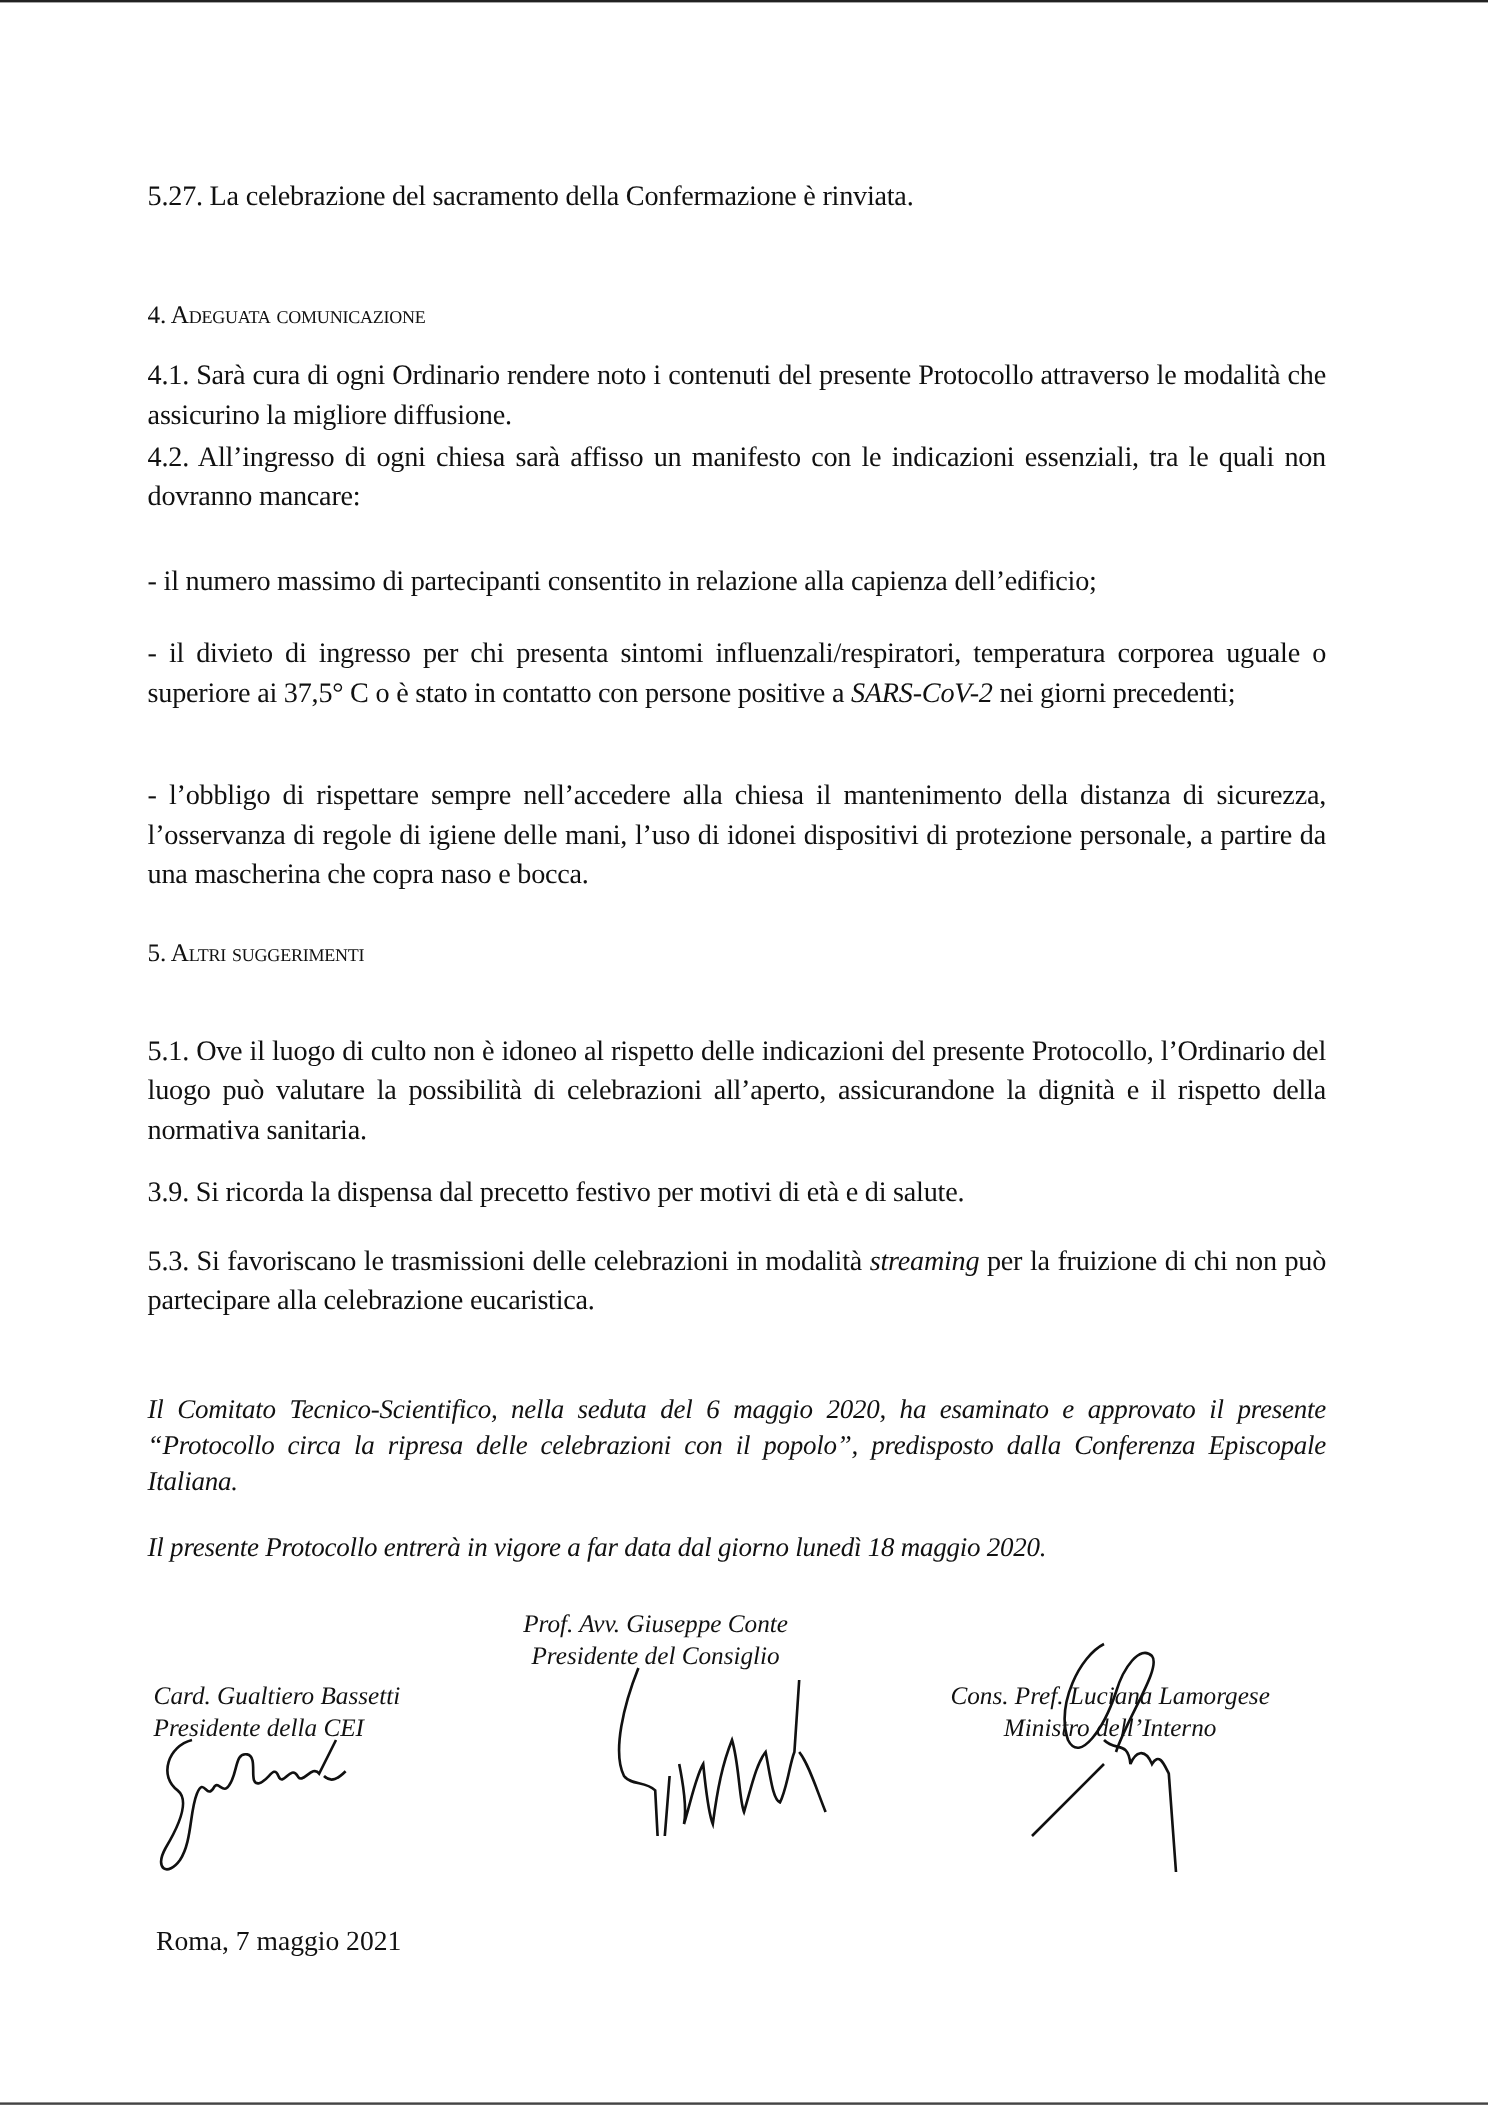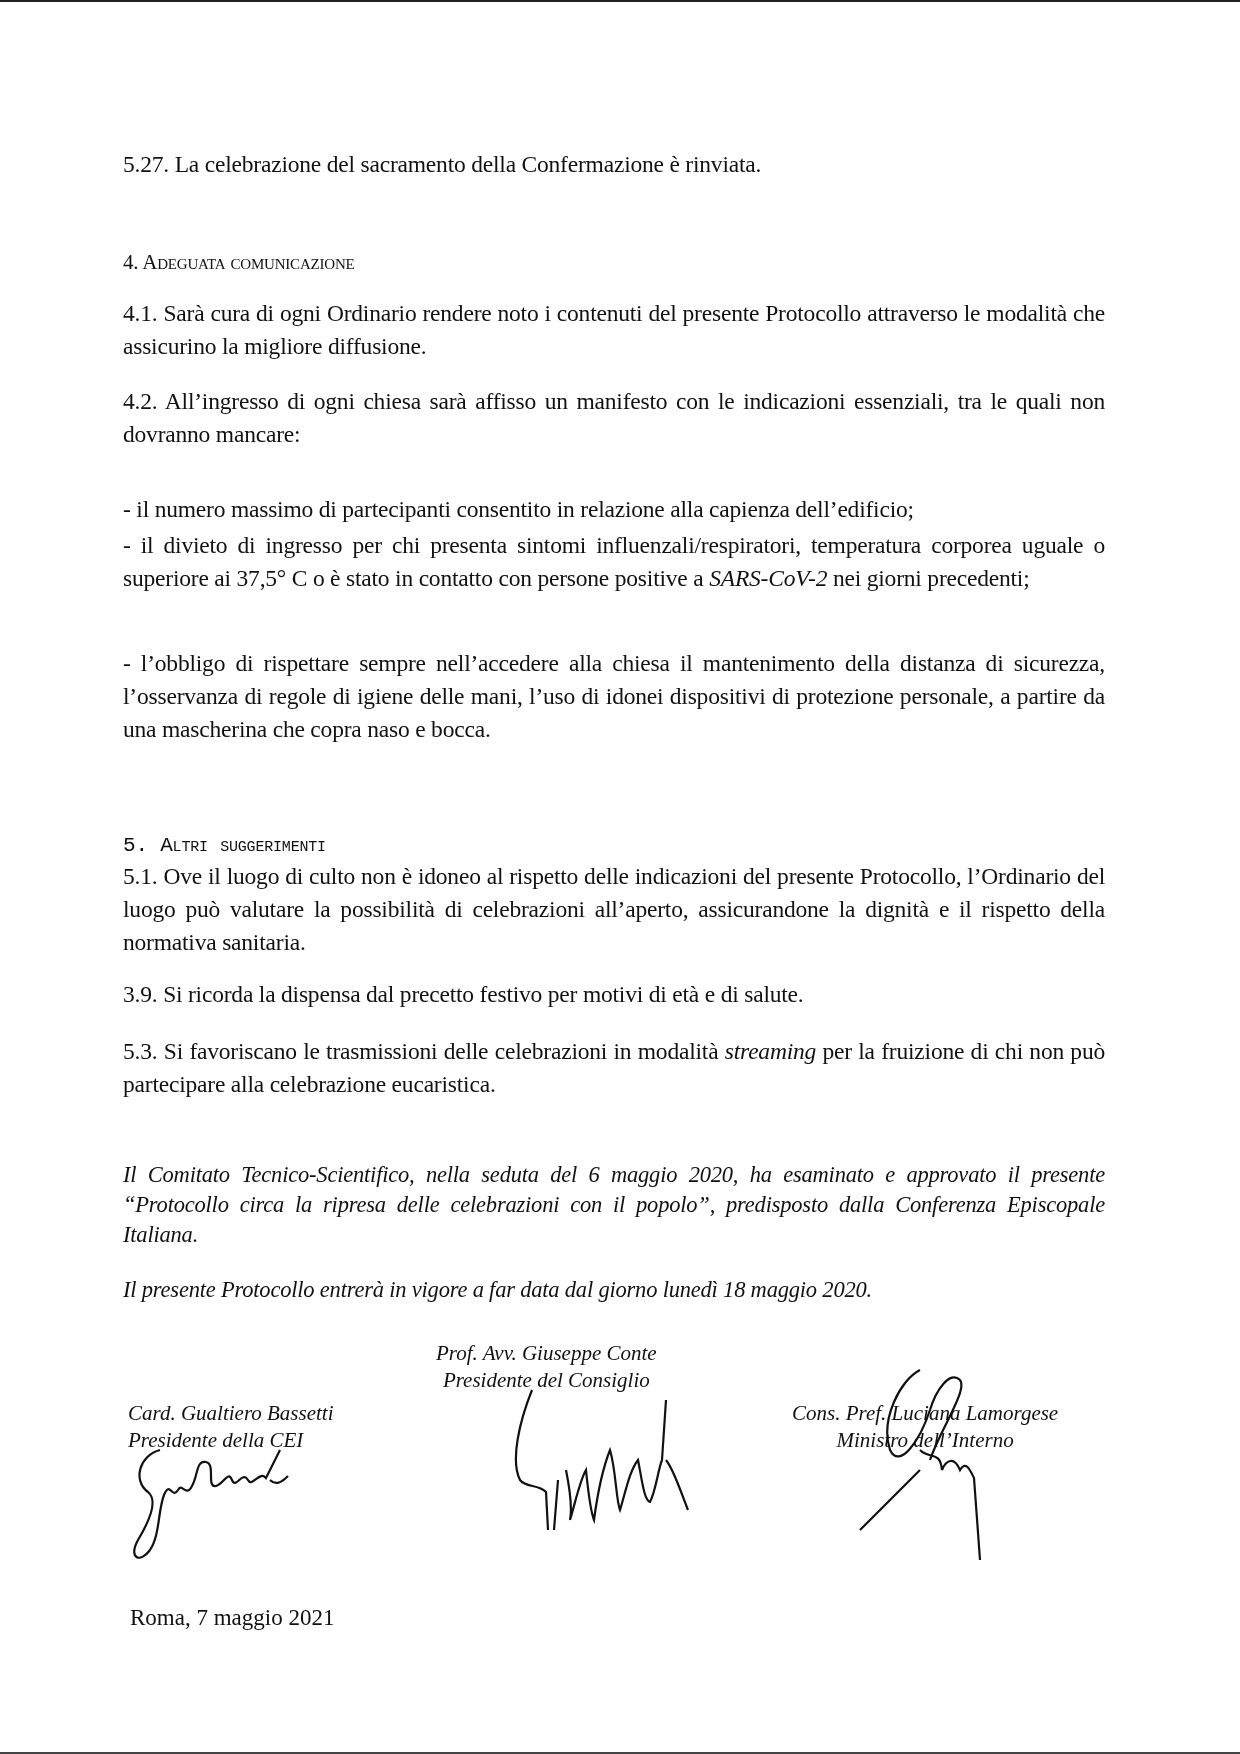--- a/index.html
+++ b/index.html
@@ -32,29 +32,29 @@
 <div class="scan-top"></div>
 
 <div class="page">
 
   <div class="para" style="top:148px;">5.27. La celebrazione del sacramento della Confermazione è rinviata.</div>
 
   <div class="heading" style="top:248px;">4. Adeguata comunicazione</div>
 
   <div class="para" style="top:297px;">4.1. Sarà cura di ogni Ordinario rendere noto i contenuti del presente Protocollo attraverso le modalità che assicurino la migliore diffusione.</div>
 
-  <div class="para" style="top:385px;">4.2. All’ingresso di ogni chiesa sarà affisso un manifesto con le indicazioni essenziali, tra le quali non dovranno mancare:</div>
+  <div class="para" style="top:365px;">4.2. All’ingresso di ogni chiesa sarà affisso un manifesto con le indicazioni essenziali, tra le quali non dovranno mancare:</div>
 
-  <div class="para" style="top:493px;">- il numero massimo di partecipanti consentito in relazione alla capienza dell’edificio;</div>
+  <div class="para" style="top:469px;">- il numero massimo di partecipanti consentito in relazione alla capienza dell’edificio;</div>
 
   <div class="para" style="top:529px;"><span>- il divieto di ingresso per chi presenta sintomi influenzali/respiratori, temperatura corporea uguale o superiore ai 37,5° C o è stato in contatto con persone positive a </span><span class="italic">SARS-CoV-2</span><span> nei giorni precedenti;</span></div>
 
   <div class="para" style="top:647px;">- l’obbligo di rispettare sempre nell’accedere alla chiesa il mantenimento della distanza di sicurezza, l’osservanza di regole di igiene delle mani, l’uso di idonei dispositivi di protezione personale, a partire da una mascherina che copra naso e bocca.</div>
 
-  <div class="heading" style="top:832px;font-family:Liberation Mono, monospace;">5. Altri suggerimenti</div>
+  <div class="heading" style="top:780px;">5. Altri suggerimenti</div>
 
   <div class="para" style="top:860px;">5.1. Ove il luogo di culto non è idoneo al rispetto delle indicazioni del presente Protocollo, l’Ordinario del luogo può valutare la possibilità di celebrazioni all’aperto, assicurandone la dignità e il rispetto della normativa sanitaria.</div>
 
   <div class="para" style="top:978px;">3.9. Si ricorda la dispensa dal precetto festivo per motivi di età e di salute.</div>
 
   <div class="para" style="top:1035px;"><span>5.3. Si favoriscano le trasmissioni delle celebrazioni in modalità </span><span class="italic">streaming</span><span> per la fruizione di chi non può partecipare alla celebrazione eucaristica.</span></div>
 
   <div class="para italic" style="top:1160px; font-size:22.5px; line-height:30px;">Il Comitato Tecnico-Scientifico, nella seduta del 6 maggio 2020, ha esaminato e approvato il presente “Protocollo circa la ripresa delle celebrazioni con il popolo”, predisposto dalla Conferenza Episcopale Italiana.</div>
 
   <div class="para italic" style="top:1275px; font-size:22.5px; line-height:30px;">Il presente Protocollo entrerà in vigore a far data dal giorno lunedì 18 maggio 2020.</div>

